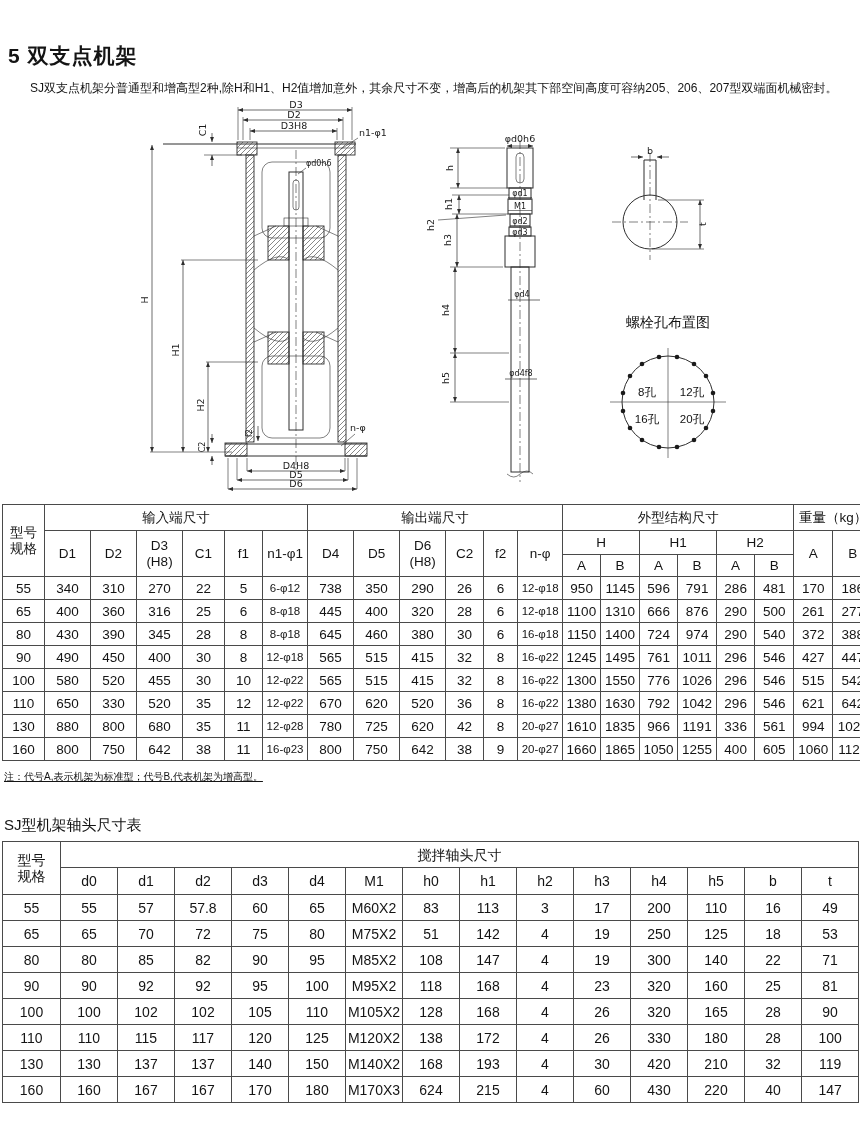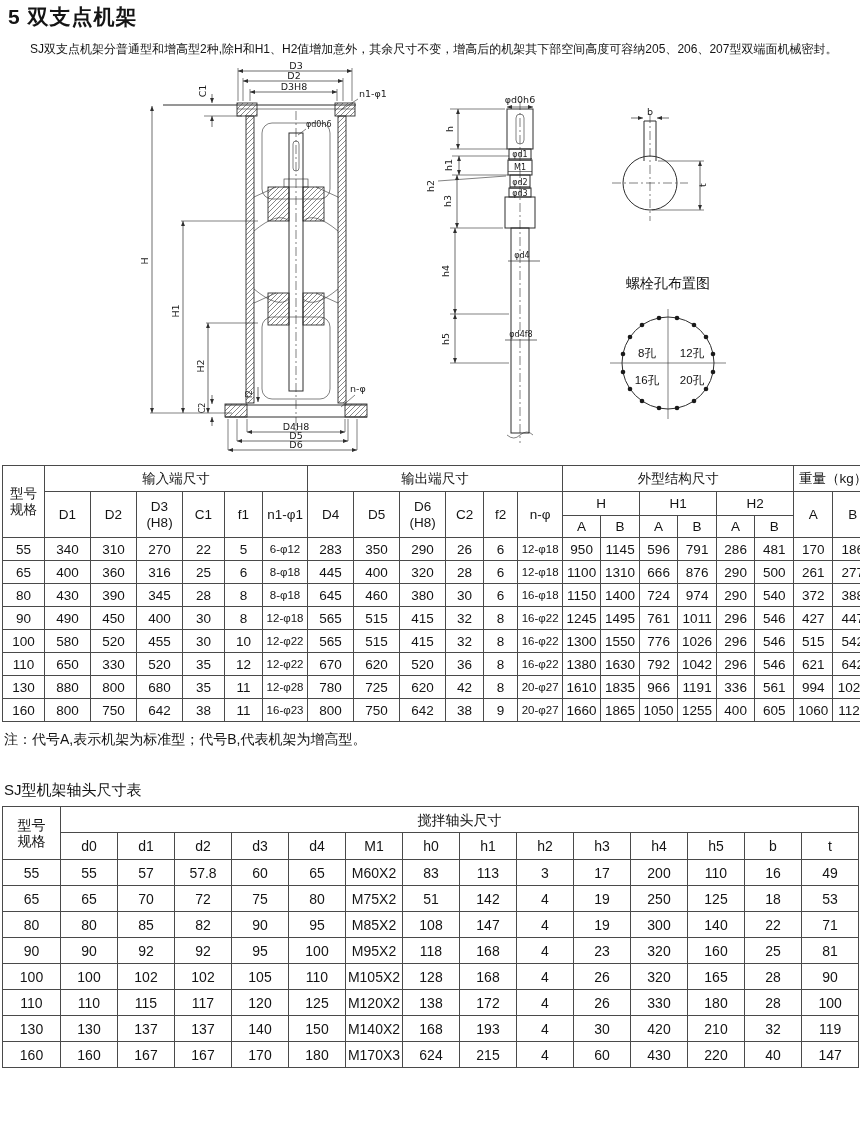--- a/index.html
+++ b/index.html
@@ -1,40 +1,40 @@
 <!DOCTYPE html>
 <html><head>
 <meta charset="utf-8">
 <style>
   html,body{margin:0;padding:0;}
   body{
     width:860px;height:1137px;background:#ffffff;color:#141414;
     font-family:"Liberation Sans","DejaVu Sans",sans-serif;
     -webkit-font-smoothing:antialiased;
   }
-  .page{position:relative;width:860px;height:1069px;overflow:hidden;}
+  .page{position:relative;width:860px;height:1069px;overflow:hidden;margin-top:39px;}
   .doc-title{margin:3px 0 0 8px;font-size:21px;font-weight:bold;letter-spacing:1px;}
   .intro{margin:9px 10px 0 6px;font-size:12px;line-height:1.6;text-indent:2em;}
   .drawing{display:block;margin-top:2px;}
   .sec-title{margin:12px 0 6px 4px;font-size:15px;font-weight:normal;}
   table{border-collapse:collapse;table-layout:fixed;width:856px;margin-left:2px;background:#fff;}
   th,td{border:1px solid #4a4a4a;text-align:center;vertical-align:middle;
         padding:0;font-weight:normal;overflow:hidden;}
   th{white-space:pre-line;line-height:1.15;}
   .t1 th, .t1 td{font-size:13.5px;}
   .t1 thead tr.gr1 th{height:25px;}
   .t1 thead tr.gr2 th{height:23px;}
   .t1 thead tr.gr3 th{height:21px;}
   .t1 tbody td{height:22px;}
   .t1 tbody td:nth-child(7), .t1 tbody td:nth-child(13){font-size:11.5px;}
   .t2 th, .t2 td{font-size:14px;}
   .t2 thead tr.gr1 th{height:25px;}
   .t2 thead tr.gr2 th{height:26px;text-align:center;}
   .t2 tbody td{height:25px;}
-  .note{margin:9px 0 0 4px;font-size:14px;}
+  .note{margin:9px 0 0 4px;font-size:10px;text-decoration:underline;}
   .sec-title.second{margin-top:32px;}
   
   .ln{stroke:#2e2e2e;stroke-width:1;fill:none;}
   .thin{stroke:#2e2e2e;stroke-width:.6;fill:none;}
   .dim{stroke:#2e2e2e;stroke-width:.7;fill:none;}
   .cl{stroke:#2e2e2e;stroke-width:.6;fill:none;stroke-dasharray:9 3 2 3;}
   .hat{fill:url(#hatch);stroke:#2e2e2e;stroke-width:.9;}
   .dimtxt{font-family:"DejaVu Sans",sans-serif;font-size:9.5px;fill:#1a1a1a;}
   .dimtxt.small{font-size:8px;}
   .cjk{font-size:14px;fill:#111;}
@@ -311,21 +311,21 @@
     </thead>
     <tbody>
         <tr>
           <td>55</td>
           <td>340</td>
           <td>310</td>
           <td>270</td>
           <td>22</td>
           <td>5</td>
           <td>6-φ12</td>
-          <td>283</td>
+          <td>738</td>
           <td>350</td>
           <td>290</td>
           <td>26</td>
           <td>6</td>
           <td>12-φ18</td>
           <td>950</td>
           <td>1145</td>
           <td>596</td>
           <td>791</td>
           <td>286</td>

